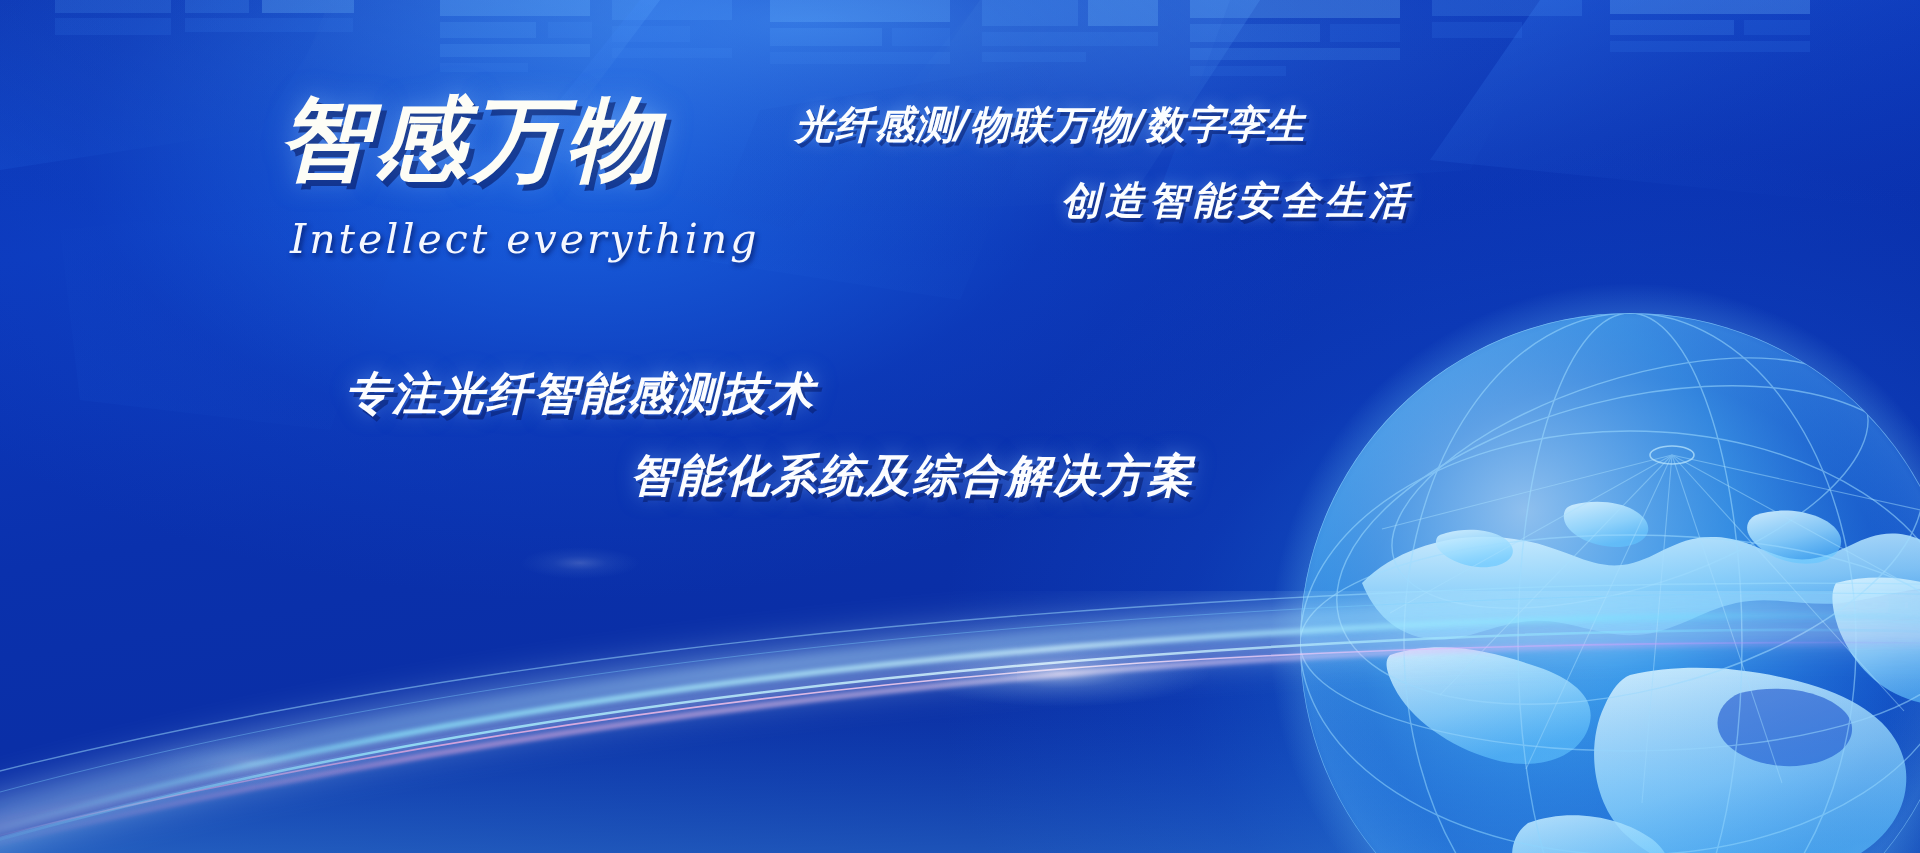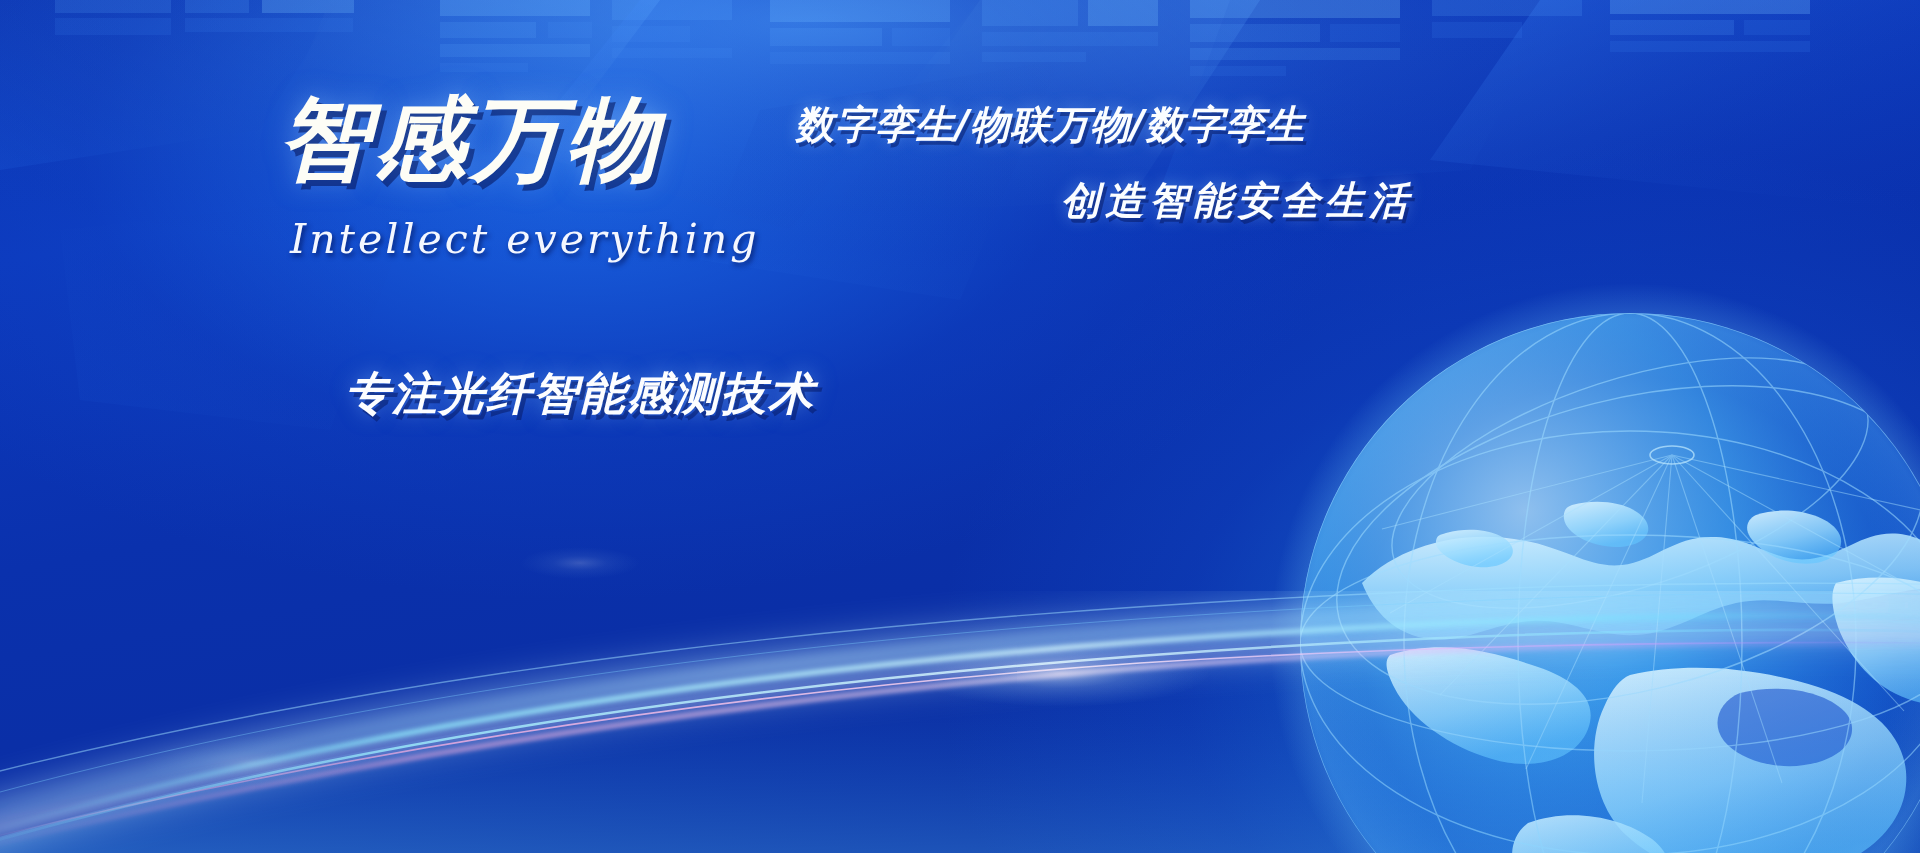--- a/index.html
+++ b/index.html
@@ -306,22 +306,23 @@
   </svg>
 
   <div class="content">
 
     <div class="headline-row">
       <div class="headline">智感万物</div>
       <div class="headline-en">Intellect everything</div>
     </div>
 
     <div class="tagline">
-      <div class="tagline-l1">数字孪生/物联万物/数字孪生</div>
+      <div class="tagline-l1">光纤感测/物联万物/数字孪生</div>
       <div class="tagline-l2">创造智能安全生活</div>
     </div>
 
     <div class="slogan">
       <div class="slogan-l1">专注光纤智能感测技术</div>
+      <div class="slogan-l2">智能化系统及综合解决方案</div>
     </div>
 
   </div>
 </div>
 
 </body></html>

